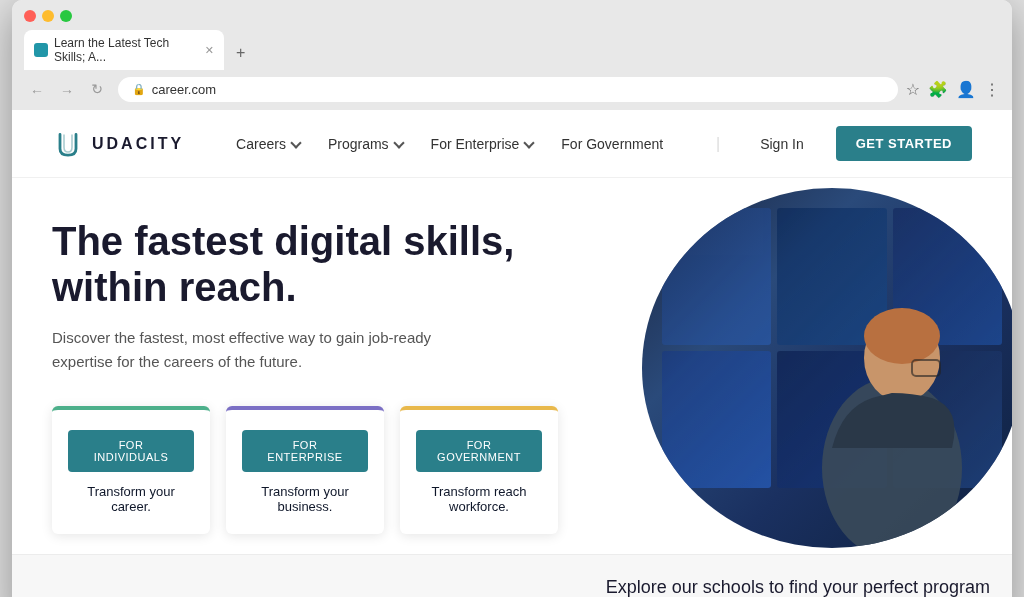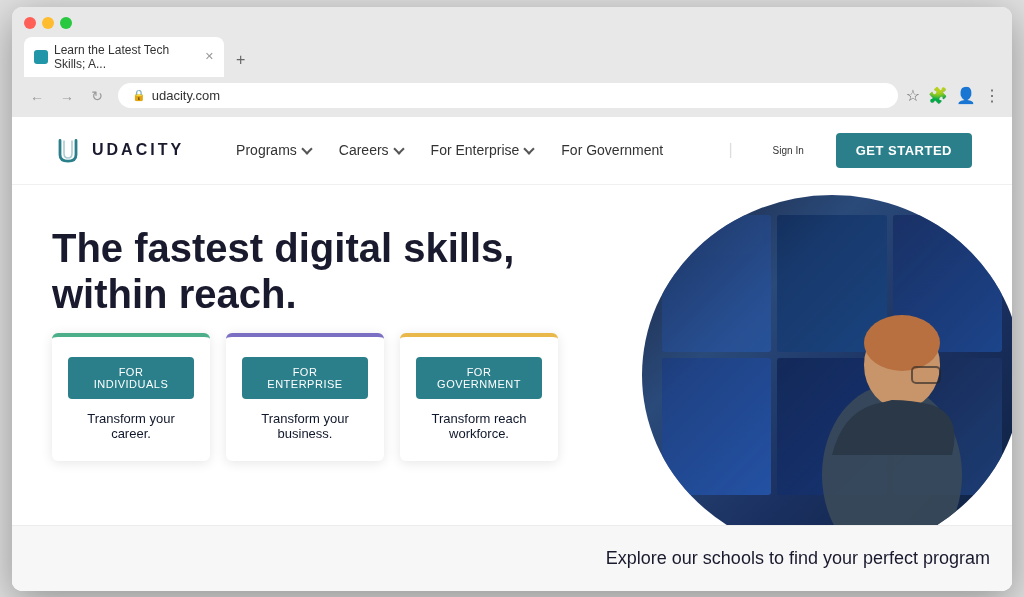--- a/index.html
+++ b/index.html
@@ -186,21 +186,21 @@
       align-items: center;
       gap: 4px;
     }
 
     .nav-divider {
       color: #ddd;
       margin: 0 8px;
     }
 
     .nav-signin {
-      font-size: 10px;
+      font-size: 14px;
       color: #333;
       padding: 6px 12px;
       cursor: pointer;
     }
 
     .get-started-btn {
       background: #2a7f8a;
       color: white;
       border: none;
       padding: 10px 20px;
@@ -388,21 +388,21 @@
   </div>
 
   <div class="address-bar-row">
     <div class="nav-buttons">
       <button class="nav-btn">←</button>
       <button class="nav-btn">→</button>
       <button class="nav-btn">↻</button>
     </div>
     <div class="address-bar">
       <span class="lock-icon">🔒</span>
-      <span>udacity.com</span>
+      <span>career.com</span>
     </div>
     <div class="toolbar-icons">
       <span>☆</span>
       <span>🧩</span>
       <span>👤</span>
       <span>⋮</span>
     </div>
   </div>
 
   <div class="page-content">
@@ -411,44 +411,45 @@
       <div class="logo">
         <svg class="logo-icon" viewBox="0 0 40 40">
           <path d="M10 8 L10 26 Q10 34 20 34 Q30 34 30 26 L30 8" fill="none" stroke="#2a7f8a" stroke-width="3.5" stroke-linecap="round"></path>
           <path d="M15 8 L15 24 Q15 30 20 30 Q25 30 25 24 L25 8" fill="none" stroke="#2a7f8a" stroke-width="2" opacity="0.4"></path>
         </svg>
         <span class="logo-text">UDACITY</span>
       </div>
 
       <div class="nav-links">
         <span class="nav-link">
-          <span>Programs</span>
+          <span>Careers</span>
           <span class="chevron-down"></span>
         </span>
         <span class="nav-link">
-          <span>Careers</span>
+          <span>Programs</span>
           <span class="chevron-down"></span>
         </span>
         <span class="nav-link">
           <span>For Enterprise</span>
           <span class="chevron-down"></span>
         </span>
         <span class="nav-link">
           <span>For Government</span>
         </span>
       </div>
 
       <span class="nav-divider">|</span>
       <span class="nav-signin">Sign In</span>
       <button class="get-started-btn">GET STARTED</button>
     </nav>
 
     <div class="hero">
       <div class="hero-left">
         <h1 class="hero-title">The fastest digital skills, within reach.</h1>
+        <p class="hero-subtitle">Discover the fastest, most effective way to gain job-ready expertise for the careers of the future.</p>
 
         <div class="cards-row">
           <div class="card" style="border-top-color: #4CAF8A;">
             <button class="card-btn">FOR INDIVIDUALS</button>
             <p class="card-desc">Transform your career.</p>
           </div>
           <div class="card" style="border-top-color: #7B6FC4;">
             <button class="card-btn">FOR ENTERPRISE</button>
             <p class="card-desc">Transform your business.</p>
           </div>

